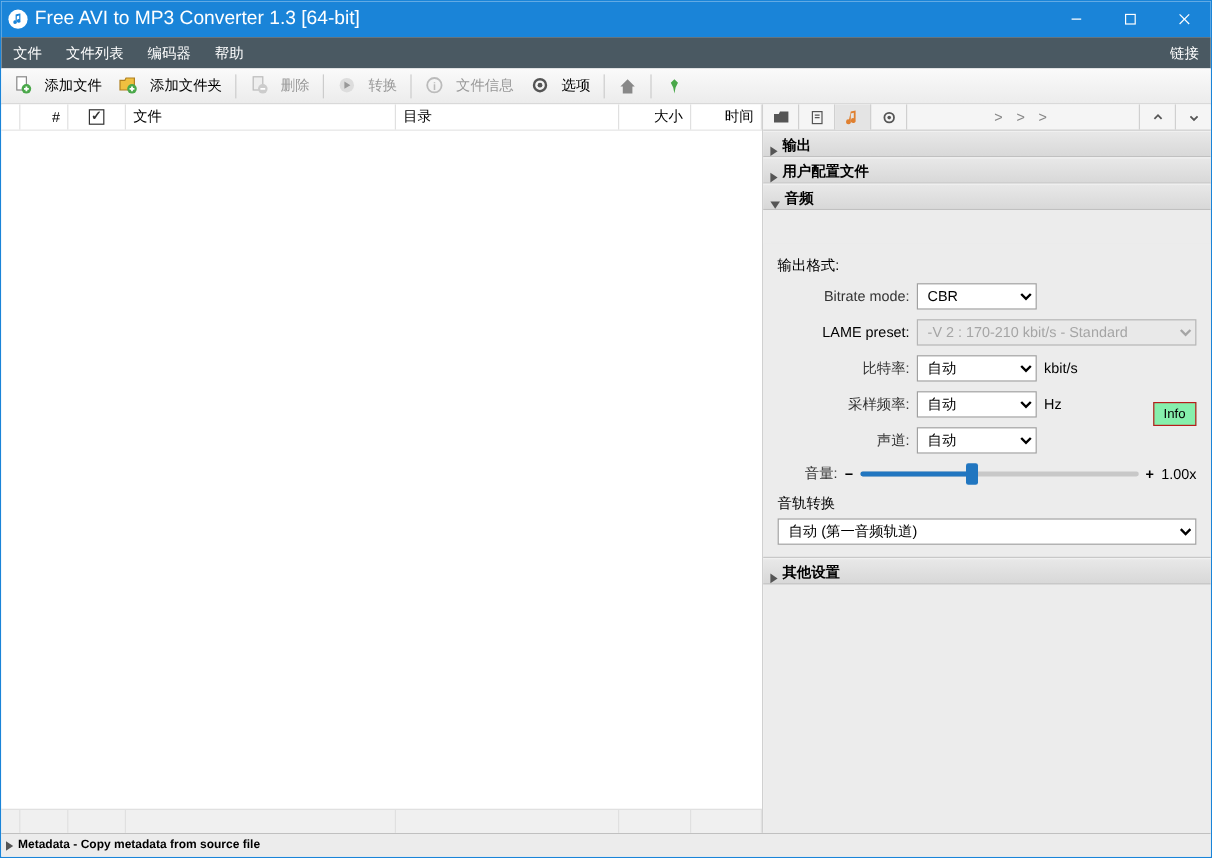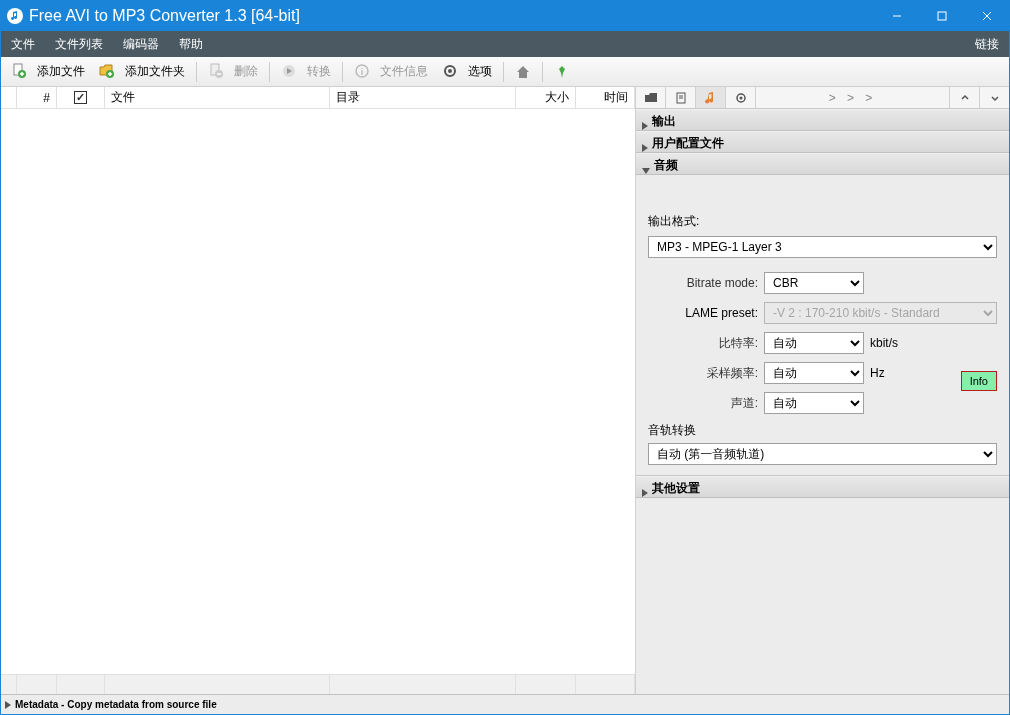--- a/index.html
+++ b/index.html
@@ -243,23 +243,20 @@
       <div class="triangle-right"></div>
       <span>用户配置文件</span>
     </div>
     <div class="section-header">
       <div class="triangle-down"></div>
       <span>音频</span>
     </div>
 
     <div class="section-body">
       <div style="margin-bottom:6px;">输出格式:</div>
-      <select class="wide-select" style="margin-bottom:14px;">
-        <option>MP3 - MPEG-1 Layer 3</option>
-      </select>
 
       <div class="form-row">
         <div class="label" style="width:110px;">Bitrate mode:</div>
         <select style="width:100px;"><option>CBR</option></select>
       </div>
       <div class="form-row">
         <div class="label disabled" style="width:110px;">LAME preset:</div>
         <select disabled="" style="flex:1;"><option>-V 2 : 170-210 kbit/s - Standard</option></select>
       </div>
       <div class="form-row">
@@ -271,20 +268,30 @@
         <div class="label" style="width:110px;">采样频率:</div>
         <select style="width:100px;"><option>自动</option></select>
         <span>Hz</span>
         <div style="flex:1;"></div>
         <button class="info-btn" style="position:relative;top:8px;">Info</button>
       </div>
       <div class="form-row">
         <div class="label" style="width:110px;">声道:</div>
         <select style="width:100px;"><option>自动</option></select>
       </div>
+      <div class="form-row slider-row">
+        <div class="label" style="width:50px;text-align:right;">音量:</div>
+        <span style="font-weight:bold;cursor:pointer;">−</span>
+        <div class="slider-track">
+          <div class="slider-fill"></div>
+          <div class="slider-thumb"></div>
+        </div>
+        <span style="font-weight:bold;cursor:pointer;">+</span>
+        <span>1.00x</span>
+      </div>
       <div style="margin-top:8px;margin-bottom:4px;">音轨转换</div>
       <select class="wide-select"><option>自动 (第一音频轨道)</option></select>
     </div>
 
     <div class="section-header">
       <div class="triangle-right"></div>
       <span>其他设置</span>
     </div>
   </div>
 </div>

